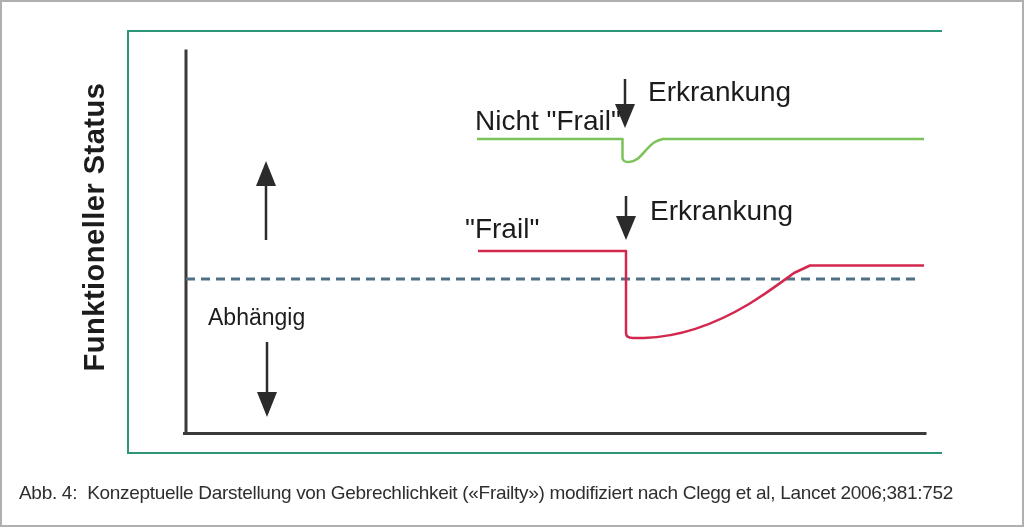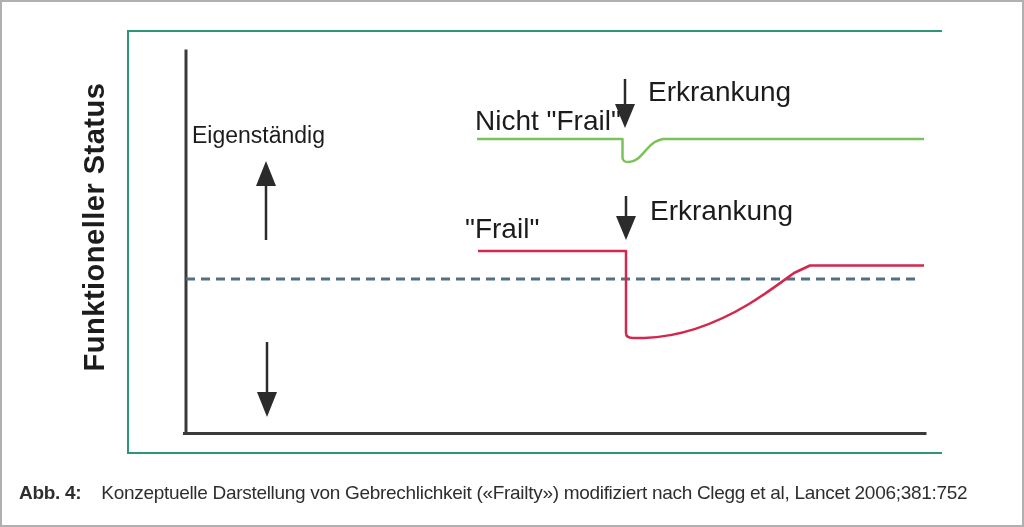--- a/index.html
+++ b/index.html
@@ -53,21 +53,21 @@
   .lbl-event1   { left:646px; top:75px; }
   .lbl-event2   { left:648px; top:194px; }
   .caption {
     position:absolute;
     left:17px; top:480px;
     font-size:19px;
     letter-spacing:-0.3px;
     color:#2e2e2e;
     white-space:nowrap;
   }
-  .caption .cap-prefix { font-weight:bold; margin-right:20px; }
+  .caption .cap-prefix { font-weight:normal; margin-right:10px; }
 </style>
 </head>
 <body>
 
 <div class="page">
 
   <div class="figure-box"></div>
 
   <div class="lbl lbl-axis-y">Funktioneller Status</div>
 
@@ -87,21 +87,21 @@
     <path class="arrow-shaft" d="M265,340 V391"></path>
     <polygon class="arrow-head" points="265,415 255,390 275,390"></polygon>
 
     <path class="arrow-shaft" d="M623,77 V103"></path>
     <polygon class="arrow-head" points="623,126 613,102 633,102"></polygon>
 
     <path class="arrow-shaft" d="M624,194 V215"></path>
     <polygon class="arrow-head" points="624,238 614,214 634,214"></polygon>
   </svg>
 
-  <div class="lbl lbl-region lbl-eigen">Eigenständig</div>
+  <div class="lbl lbl-region lbl-abh">Abhängig</div>
 
   <div class="lbl lbl-series lbl-nonfrail">Nicht "Frail"</div>
   <div class="lbl lbl-series lbl-frail">"Frail"</div>
 
   <div class="lbl lbl-event lbl-event1">Erkrankung</div>
   <div class="lbl lbl-event lbl-event2">Erkrankung</div>
 
   <div class="caption">
     <span class="cap-prefix">Abb. 4:</span><span>Konzeptuelle Darstellung von Gebrechlichkeit («Frailty») modifiziert nach Clegg et al, Lancet 2006;381:752</span>
   </div>

